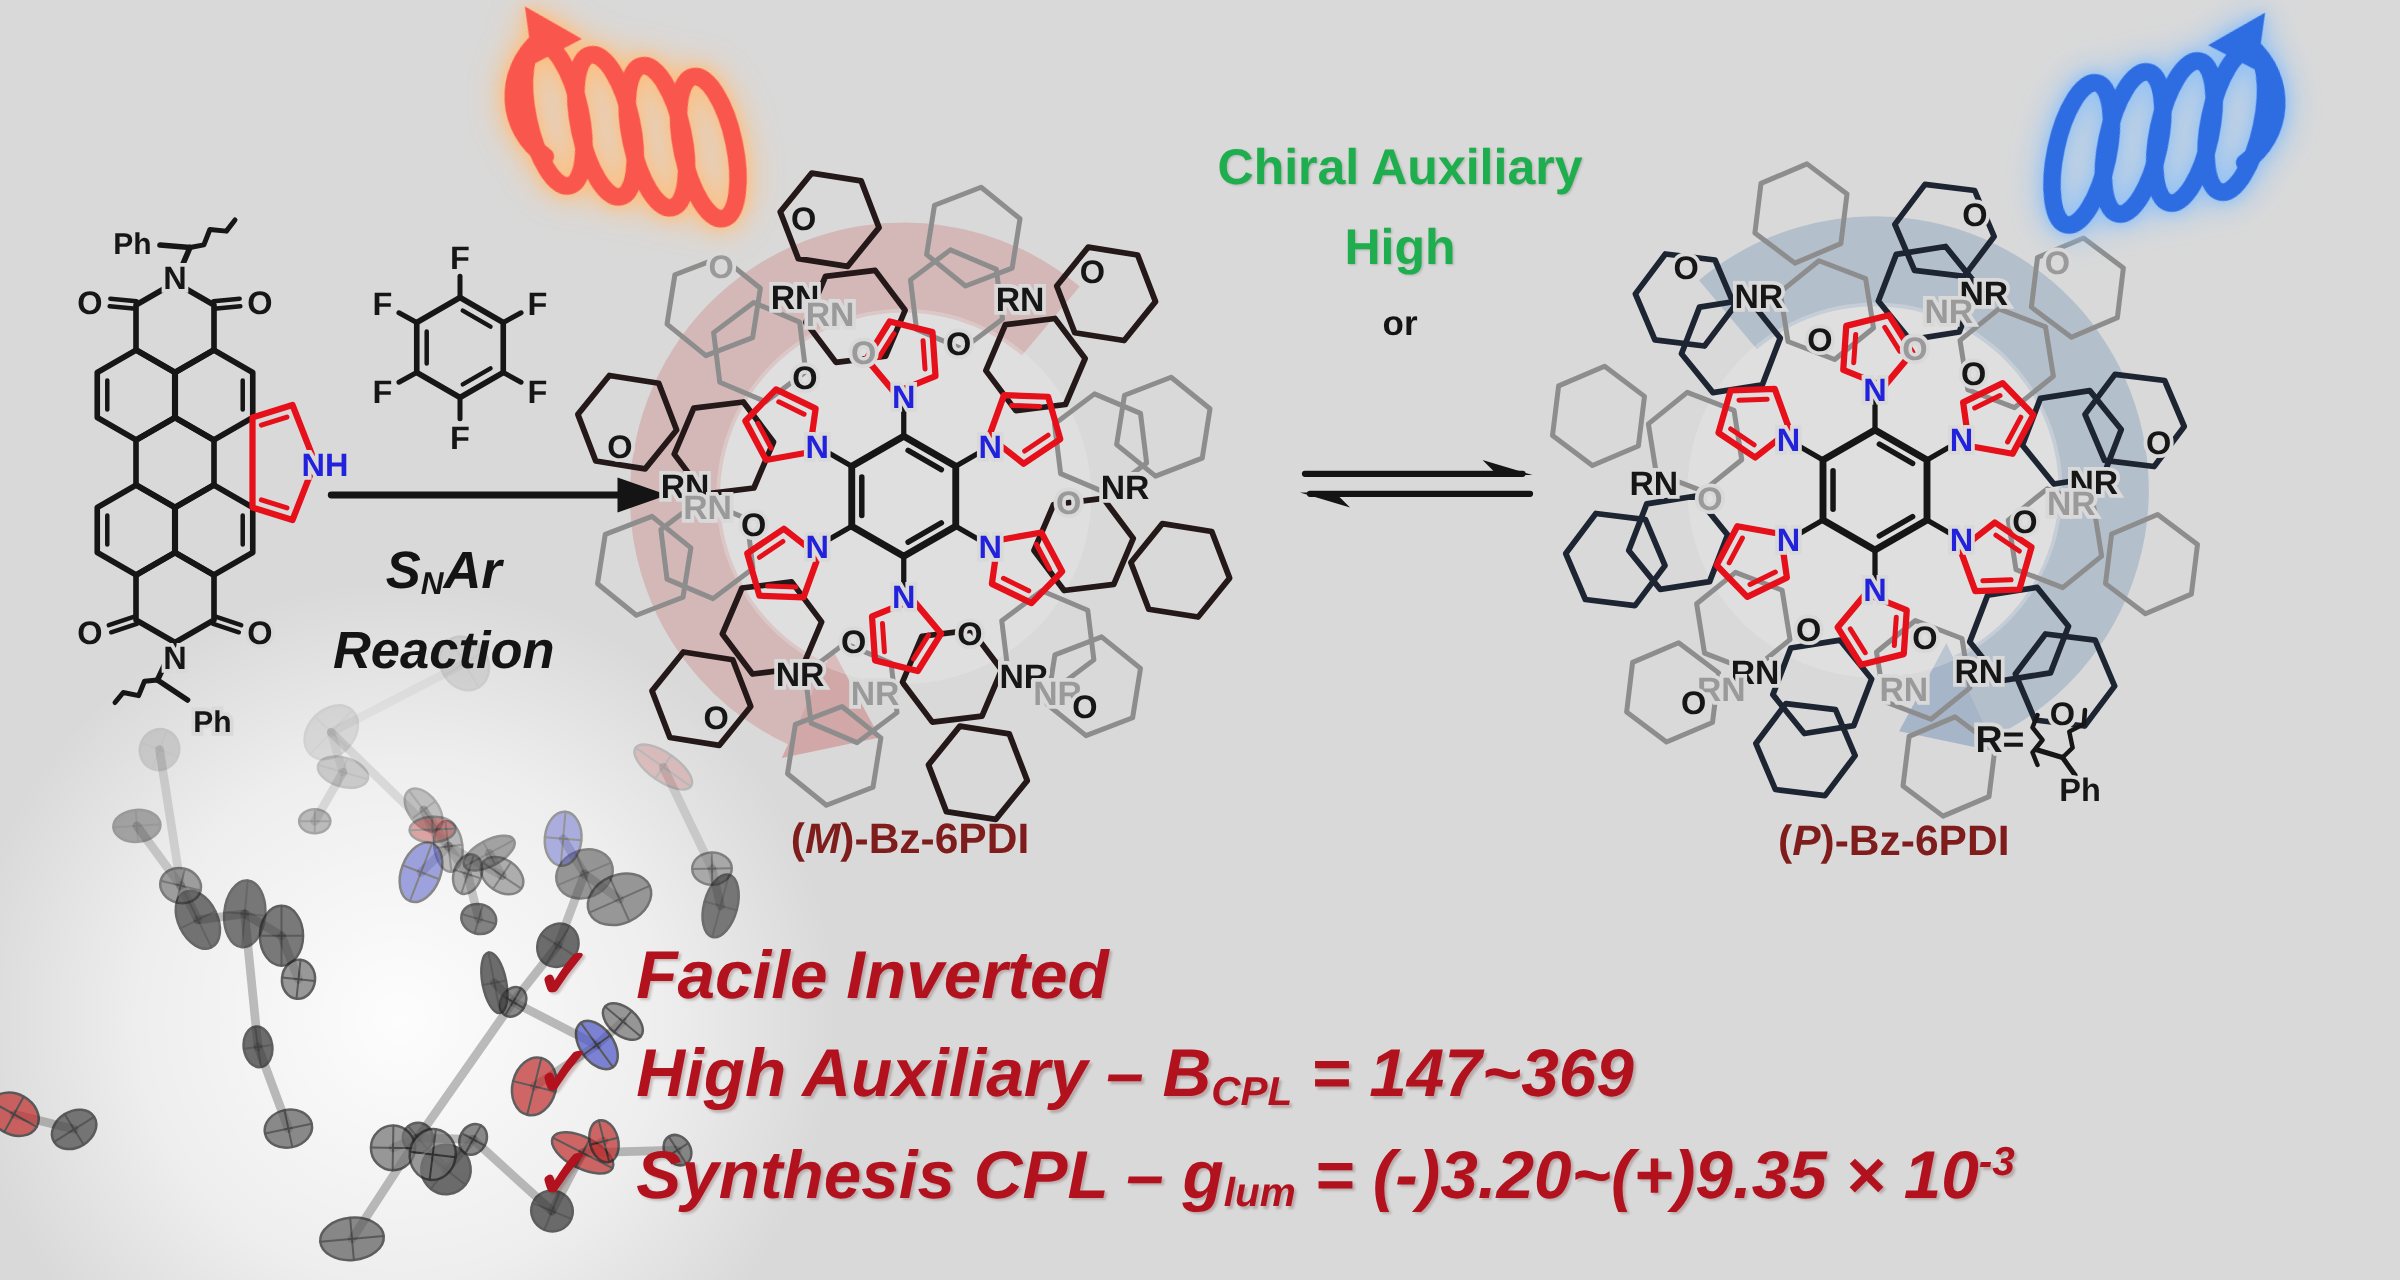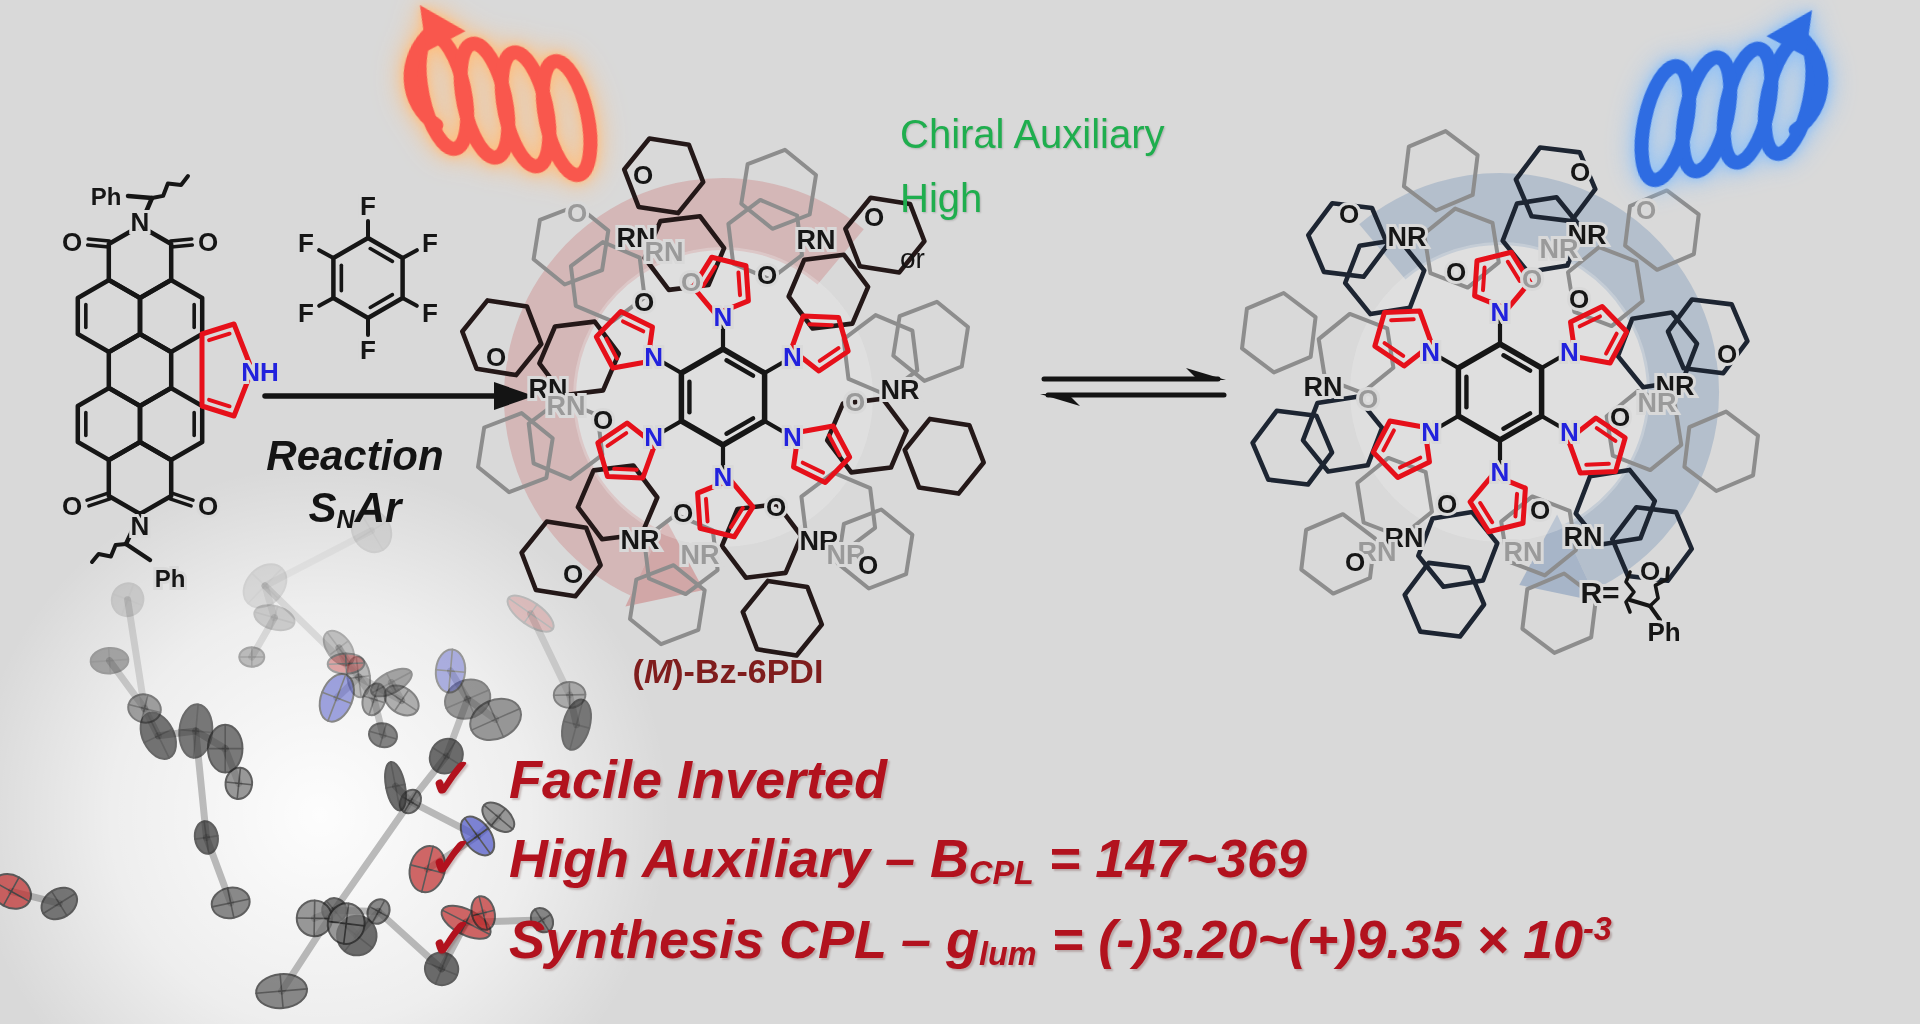--- a/index.html
+++ b/index.html
@@ -2,21 +2,21 @@
 <html style="--green: #1fae4e; --orange: #e8761d; --dark-red: #b2121e;"><head>
 <meta charset="utf-8">
 <style>
   html,body{margin:0;padding:0;background:#b0b0b0;}
   .stage{position:relative;width:1920px;height:1024px;background:#d9d9d9;overflow:hidden;
          font-family:"Liberation Sans",sans-serif;}
   svg{position:absolute;left:0;top:0;}
   .ov{position:absolute;}
   .snar{text-align:center;color:#141414;font-weight:bold;font-style:italic;
         font-size:42px;line-height:52px;}
-  .trans{text-align:left;font-weight:normal;line-height:64px;}
+  .trans{text-align:center;font-weight:bold;line-height:64px;}
   .t-green{color:var(--green);font-size:40px;text-shadow:1px 1px 2px rgba(0,0,0,0.18);}
   .t-or{color:#141414;font-size:28px;line-height:58px;}
   .t-orange{color:var(--orange);font-size:40px;text-shadow:1px 1px 2px rgba(0,0,0,0.18);}
   .mol-label{text-align:center;color:#7f1d1d;font-weight:bold;font-size:34px;}
   .checks{color:var(--dark-red);font-weight:bold;font-style:italic;font-size:54px;}
   .chk-row{display:flex;align-items:baseline;margin-bottom:14px;white-space:nowrap;
            text-shadow:2px 2px 2px rgba(70,0,0,0.22);}
   .chk-mark{font-style:normal;font-size:56px;margin-right:34px;}
   .seg-i{font-style:italic;}
   .seg-sub{font-size:0.60em;vertical-align:-0.22em;}
@@ -579,32 +579,33 @@
         <text x="1355" y="562" text-anchor="middle" dominant-baseline="central" font-size="26" font-weight="bold" fill="#161616" paint-order="stroke" stroke="#d9d9d9" stroke-width="6" font-family="&quot;Liberation Sans&quot;,sans-serif">O</text>
         <text x="1646" y="210" text-anchor="middle" dominant-baseline="central" font-size="26" font-weight="bold" fill="#9a9a9a" paint-order="stroke" stroke="#d9d9d9" stroke-width="6" font-family="&quot;Liberation Sans&quot;,sans-serif">O</text>
         <text x="1532" y="279" text-anchor="middle" dominant-baseline="central" font-size="26" font-weight="bold" fill="#9a9a9a" paint-order="stroke" stroke="#d9d9d9" stroke-width="6" font-family="&quot;Liberation Sans&quot;,sans-serif">O</text>
         <text x="1368" y="399" text-anchor="middle" dominant-baseline="central" font-size="26" font-weight="bold" fill="#9a9a9a" paint-order="stroke" stroke="#d9d9d9" stroke-width="6" font-family="&quot;Liberation Sans&quot;,sans-serif">O</text>
         <text x="1600" y="592" text-anchor="middle" dominant-baseline="central" font-size="30" font-weight="bold" fill="#161616" paint-order="stroke" stroke="#d9d9d9" stroke-width="6" font-family="&quot;Liberation Sans&quot;,sans-serif">R=</text>
         <text x="1664" y="632" text-anchor="middle" dominant-baseline="central" font-size="26" font-weight="bold" fill="#161616" paint-order="stroke" stroke="#d9d9d9" stroke-width="6" font-family="&quot;Liberation Sans&quot;,sans-serif">Ph</text>
       </g>
   </svg>
 
   <div class="ov snar" style="left:225px;top:430px;width:260px;">
+    <div><span>S</span><span class="seg-sub">N</span><span>Ar</span></div>
     <div>Reaction</div>
-    <div><span>S</span><span class="seg-sub">N</span><span>Ar</span></div>
   </div>
 
   <div class="ov trans" style="left:900px;top:102px;width:440px;">
     <div class="t-green">Chiral Auxiliary</div>
     <div class="t-green">High</div>
     <div class="t-or">or</div>
   </div>
 
   <div class="ov mol-label" style="left:558px;top:652px;width:340px;"><span>(</span><span class="seg-i">M</span><span>)-Bz-6PDI</span></div>
 
+  <div class="ov mol-label" style="left:1345px;top:654px;width:340px;"><span>(</span><span class="seg-i">P</span><span>)-Bz-6PDI</span></div>
 
   <div class="ov checks" style="left:428px;top:746px;">
     <div class="chk-row">
       <span class="chk-mark">✓</span>
       <span class="chk-text"><span>Facile Inverted</span></span>
     </div>
     <div class="chk-row">
       <span class="chk-mark">✓</span>
       <span class="chk-text"><span>High Auxiliary – B</span><span class="seg-sub">CPL</span><span> = 147~369</span></span>
     </div>

